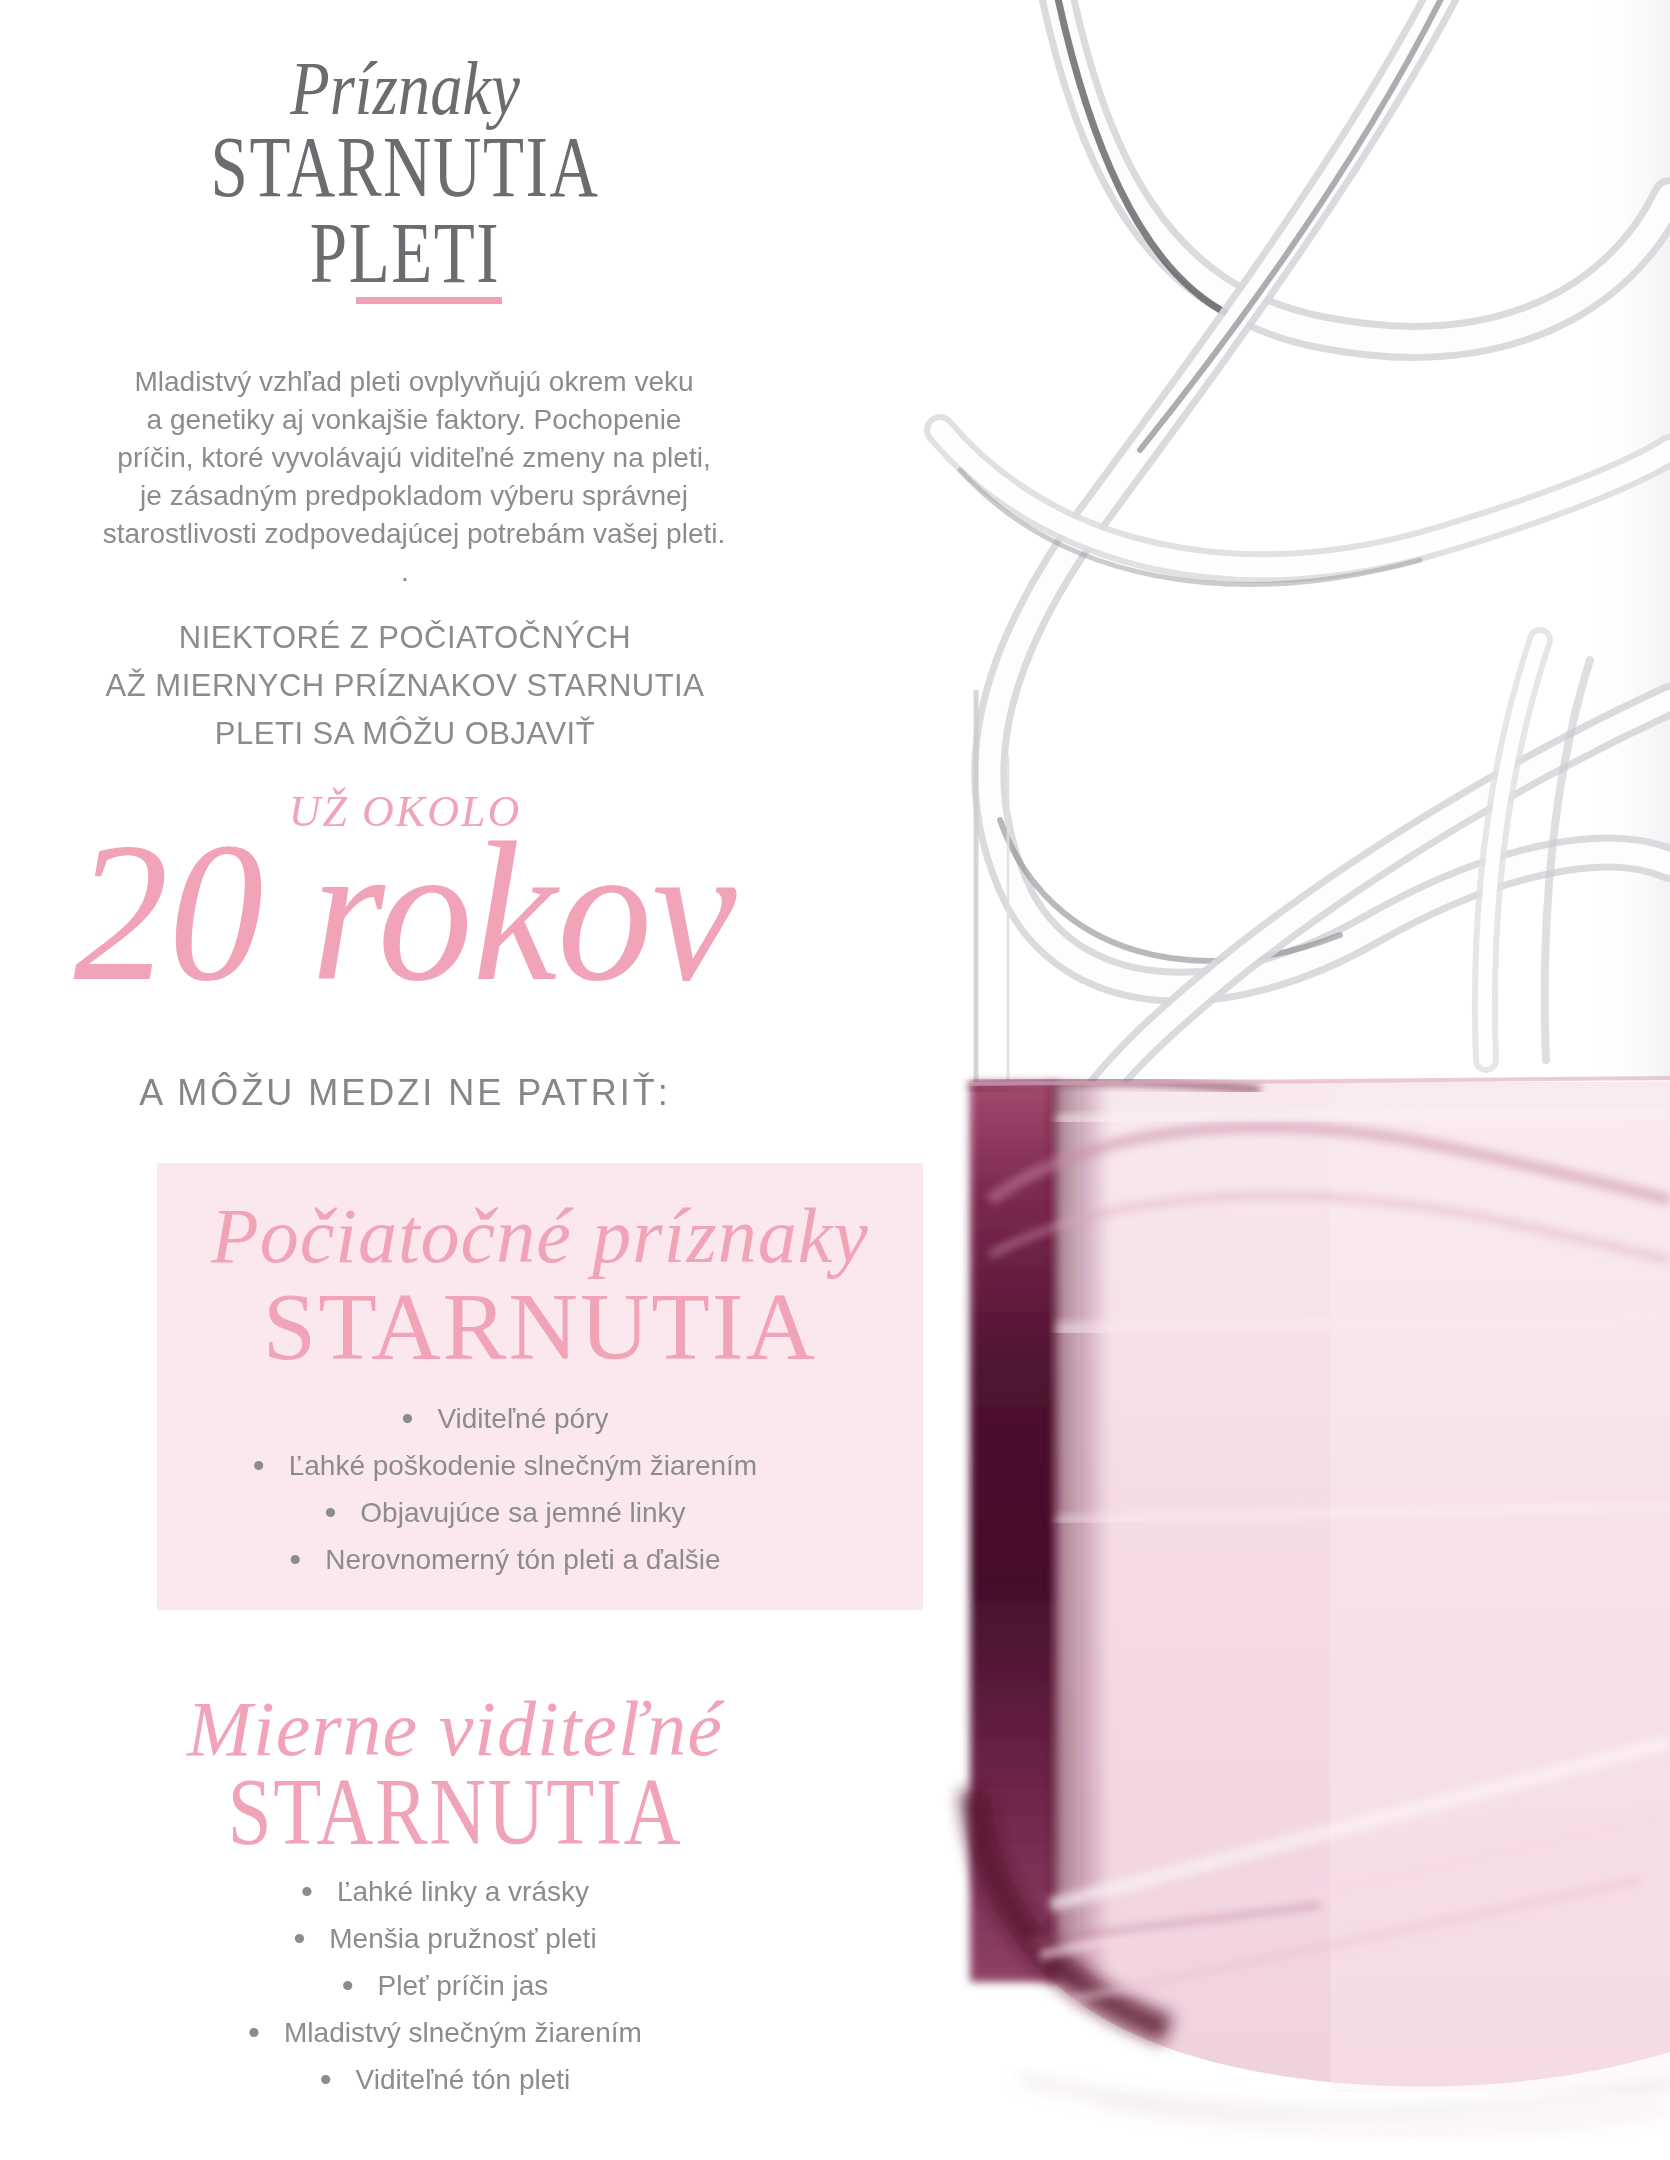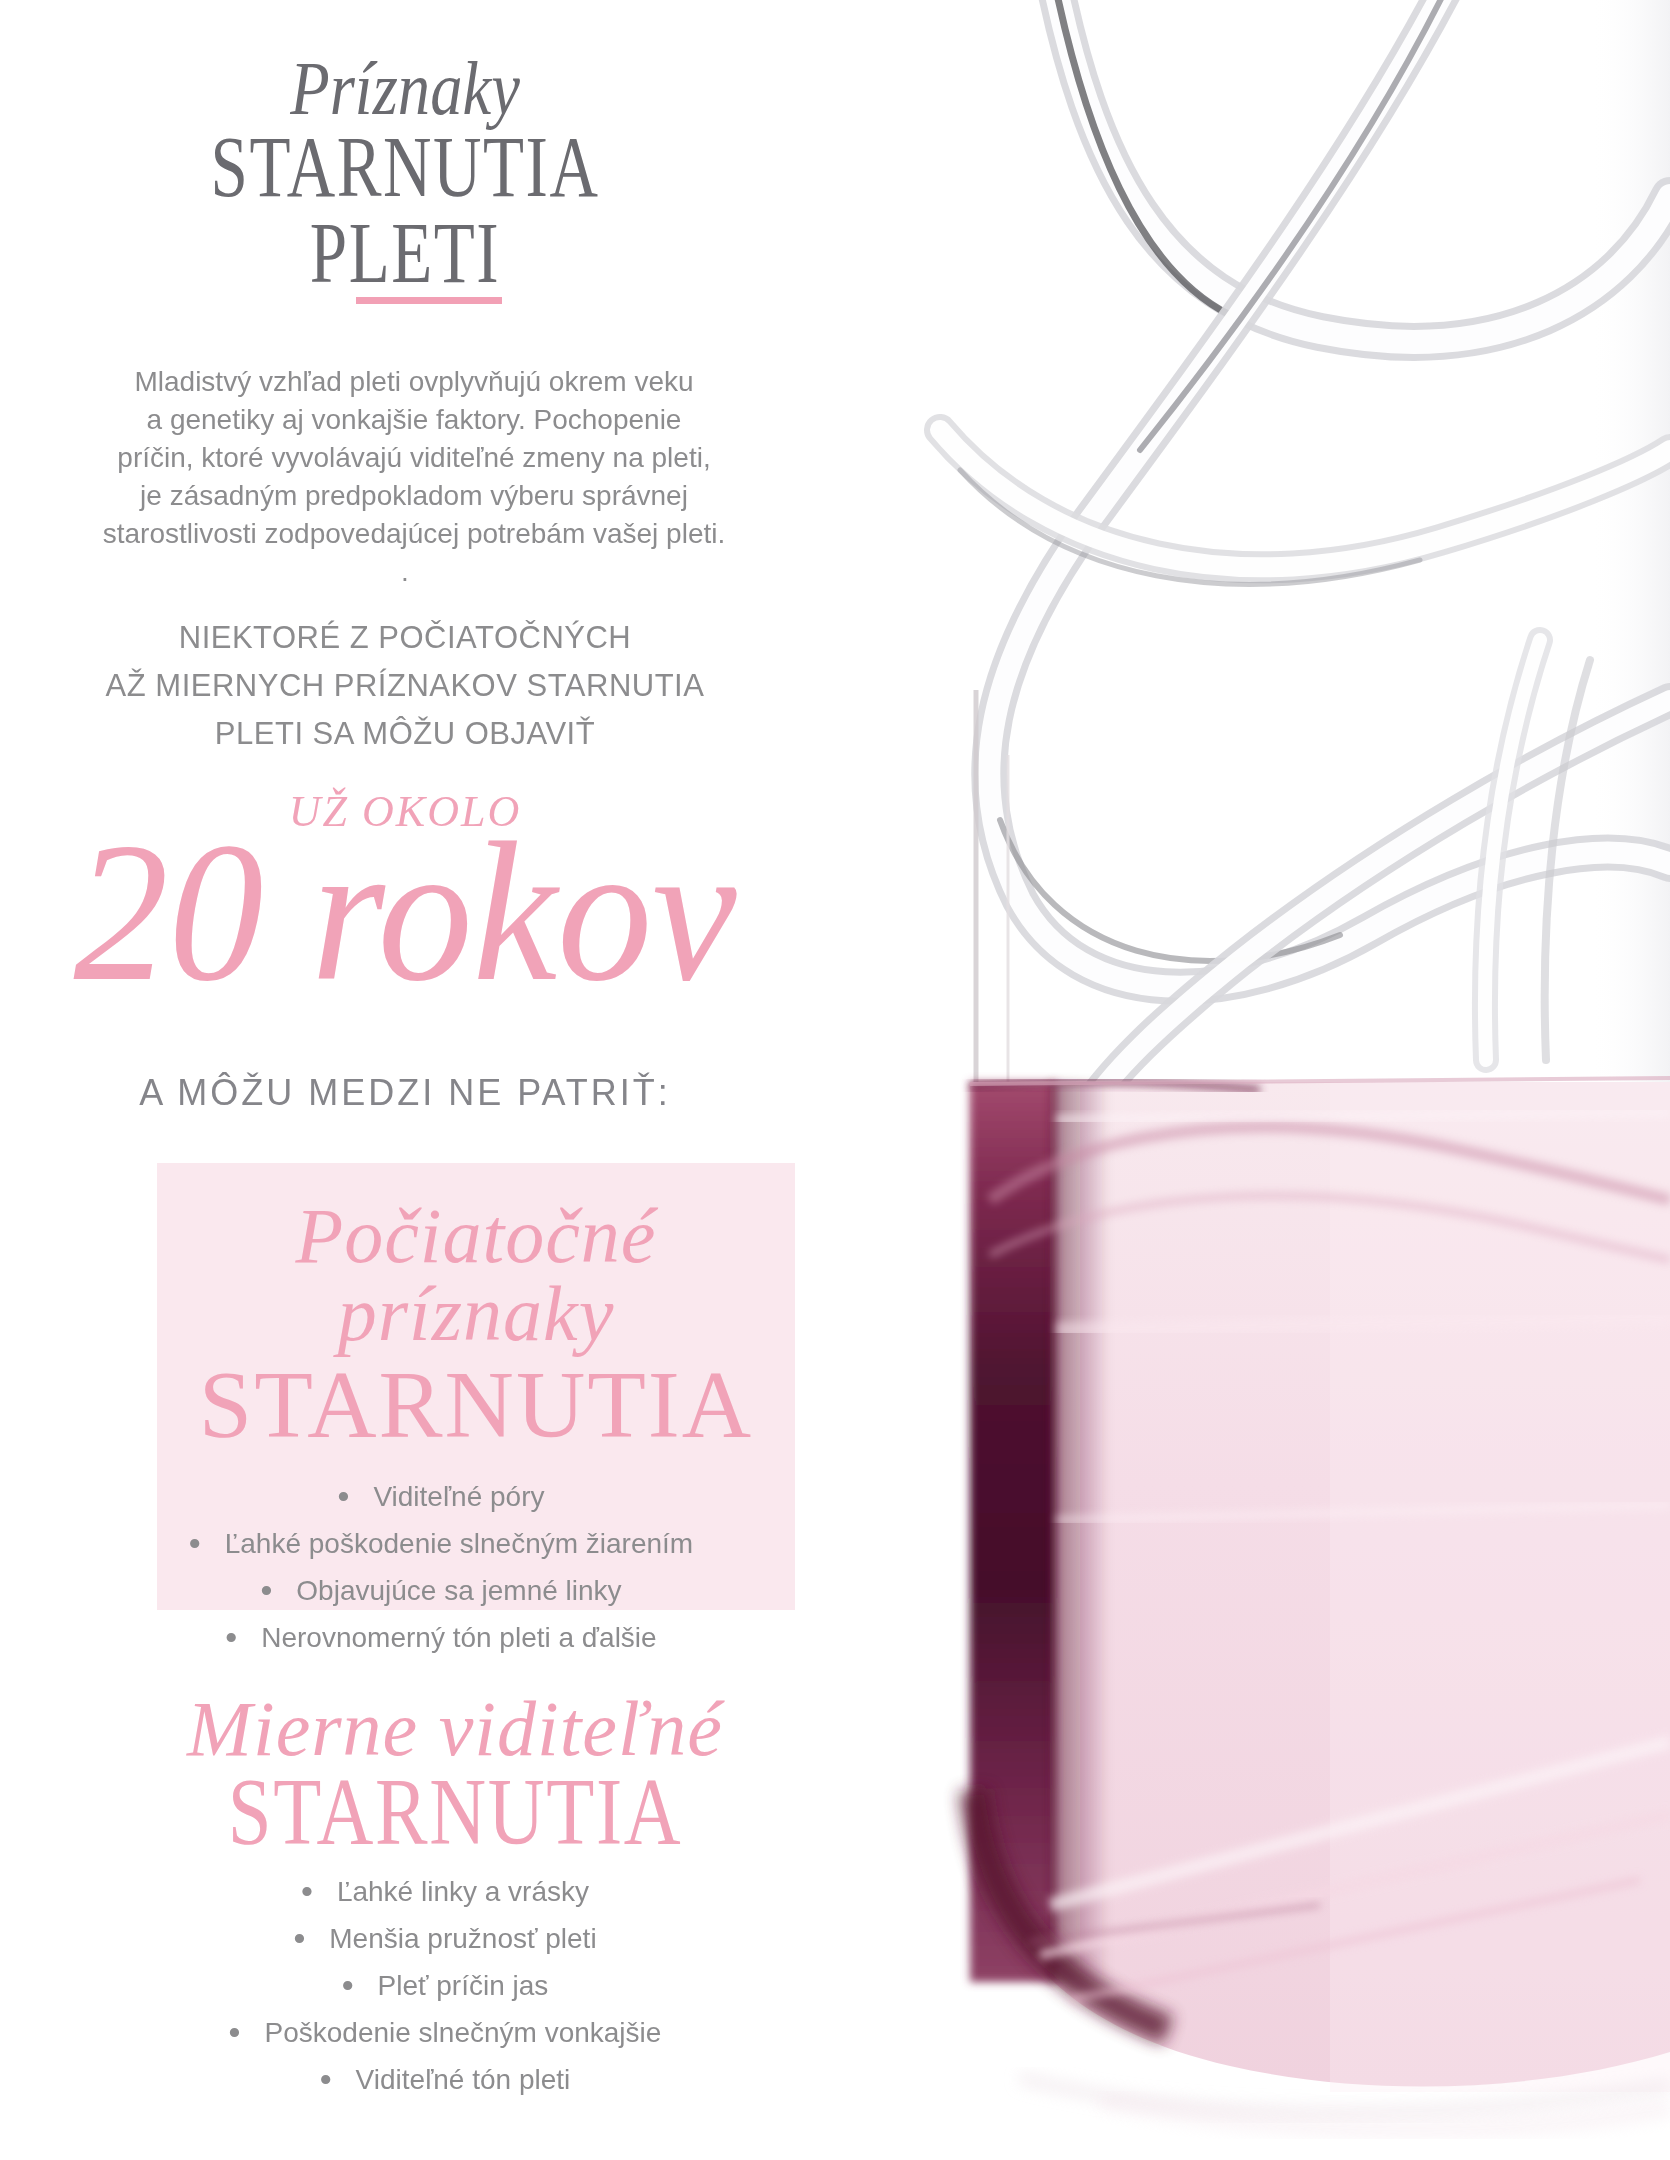--- a/index.html
+++ b/index.html
@@ -18,21 +18,21 @@
          white-space:pre-line;margin:9px;}
   .intro-period{top:556px;left:35px;width:740px;font-size:28px;color:var(--body-gray,#8c8c8e);}
   .lead-caps{top:614px;left:35px;width:740px;font-size:31px;line-height:48px;letter-spacing:.5px;
              color:var(--body-gray,#8c8c8e);white-space:pre-line;}
   .age-prefix{top:786px;left:35px;width:740px;font-style:italic;font-size:44px;letter-spacing:2px;
               color:var(--accent-pink,#f1a3b8);}
   .age-big{top:812px;left:35px;width:740px;font-style:italic;font-size:200px;line-height:1;
            color:var(--accent-pink,#f1a3b8);transform:scaleX(.95);}
   .belong{top:1040px;left:35px;width:740px;font-size:36px;letter-spacing:3px;color:var(--caps-gray,#85858a);margin-top:32px;}
 
-  .pink-box{top:1163px;left:157px;width:638px;height:447px;background:var(--box-bg,#fae8ee);}
+  .pink-box{top:1163px;left:157px;width:766px;height:447px;background:var(--box-bg,#fae8ee);}
   .box-h-italic{margin-top:34px;font-style:italic;font-size:78px;line-height:1;letter-spacing:1px;
                 color:var(--accent-pink,#f1a3b8);text-align:center;}
   .box-h-caps{margin-top:4px;font-size:96px;line-height:1;letter-spacing:2px;
               color:var(--accent-pink,#f1a3b8);text-align:center;}
   .pink-box .bullets{margin-top:24px;padding-right:70px;}
 
   .sec2-h-italic{top:1690px;left:70px;width:770px;font-style:italic;font-size:78px;line-height:1;
                  letter-spacing:1px;color:var(--accent-pink,#f1a3b8);}
   .sec2-h-caps{top:1764px;left:70px;width:770px;font-size:96px;line-height:1;letter-spacing:2px;
                color:var(--accent-pink,#f1a3b8);transform:scaleX(.82);}
@@ -102,21 +102,21 @@
       <div class="bullet-row">
         <span class="bullet-dot">•</span>
         <span>Menšia pružnosť pleti</span>
       </div>
       <div class="bullet-row">
         <span class="bullet-dot">•</span>
         <span>Pleť príčin jas</span>
       </div>
       <div class="bullet-row">
         <span class="bullet-dot">•</span>
-        <span>Poškodenie slnečným vonkajšie</span>
+        <span>Mladistvý slnečným žiarením</span>
       </div>
       <div class="bullet-row">
         <span class="bullet-dot">•</span>
         <span>Viditeľné tón pleti</span>
       </div>
     </div>
 
   <svg class="abs photo" viewBox="0 0 770 2160" xmlns="http://www.w3.org/2000/svg" aria-hidden="true">
     <defs>
       <linearGradient id="liq" x1="0" y1="0" x2="0" y2="1">

